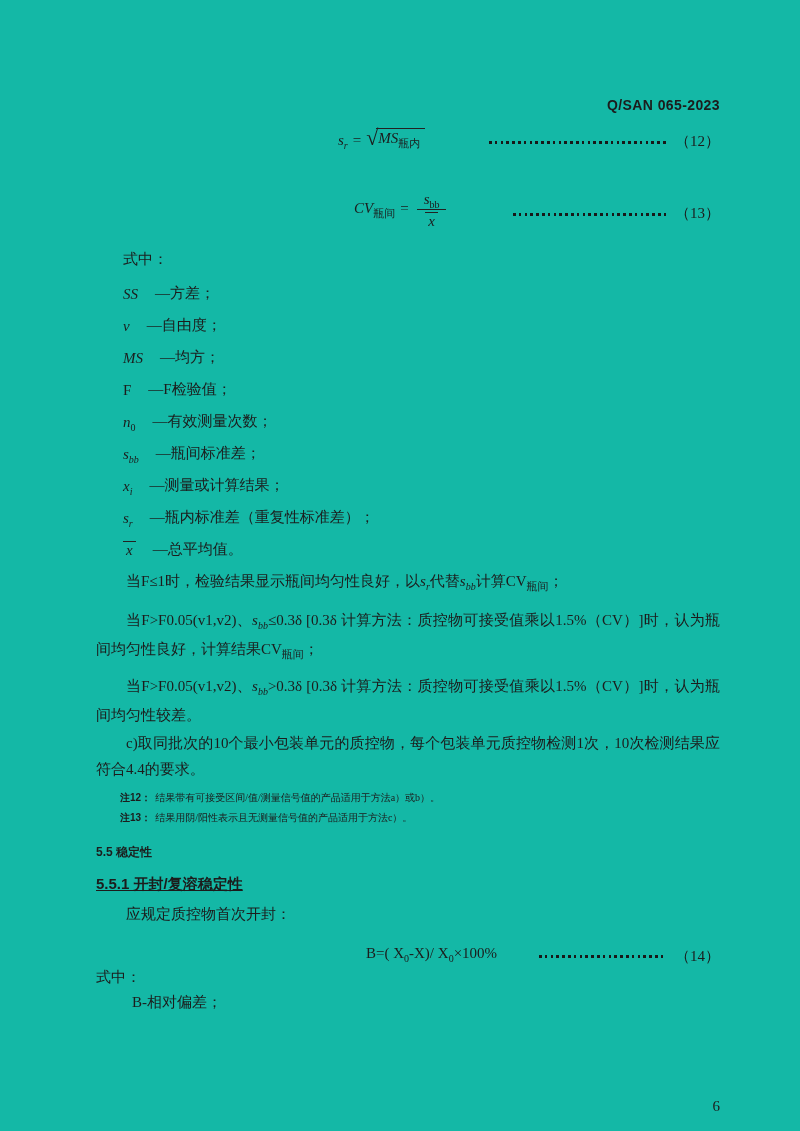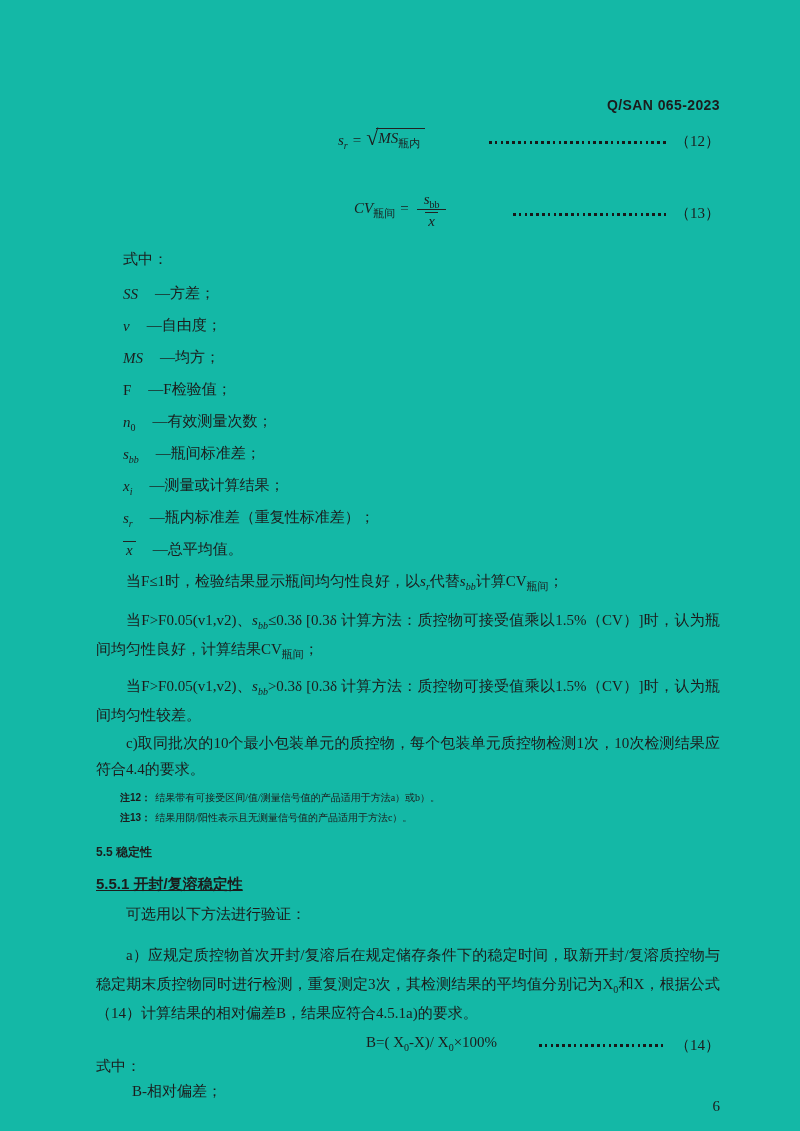--- a/index.html
+++ b/index.html
@@ -142,23 +142,22 @@
   <p class="para-c">c)取同批次的10个最小包装单元的质控物，每个包装单元质控物检测1次，10次检测结果应符合4.4的要求。</p>
 
   <div class="notes">
     <div class="note"><span class="nlabel">注12：</span><span>结果带有可接受区间/值/测量信号值的产品适用于方法a）或b）。</span></div>
     <div class="note"><span class="nlabel">注13：</span><span>结果用阴/阳性表示且无测量信号值的产品适用于方法c）。</span></div>
   </div>
 
   <div class="h2">5.5 稳定性</div>
   <div class="h3">5.5.1 开封/复溶稳定性</div>
 
-  <p class="intro">可选用以下方法进行验证：</p>
+  <p class="intro">应规定质控物首次开封：</p>
 
-  <p class="para"><span>a）应规定质控物首次开封/复溶后在规定储存条件下的稳定时间，取新开封/复溶质控物与稳定期末质控物同时进行检测，重复测定3次，其检测结果的平均值分别记为X</span><sub>0</sub><span>和X，根据公式（14）计算结果的相对偏差B，结果应符合4.5.1a)的要求。</span></p>
 
   <div class="frow" id="f14">
     <span class="fml"><span>B=( X</span><sub>0</sub><span>-X)/ X</span><sub>0</sub><span>×100%</span></span>
     <span class="leader"></span>
     <span class="fnum">（14）</span>
   </div>
 
   <div class="where flush">式中：</div>
   <div class="bdef">B-相对偏差；</div>
 

